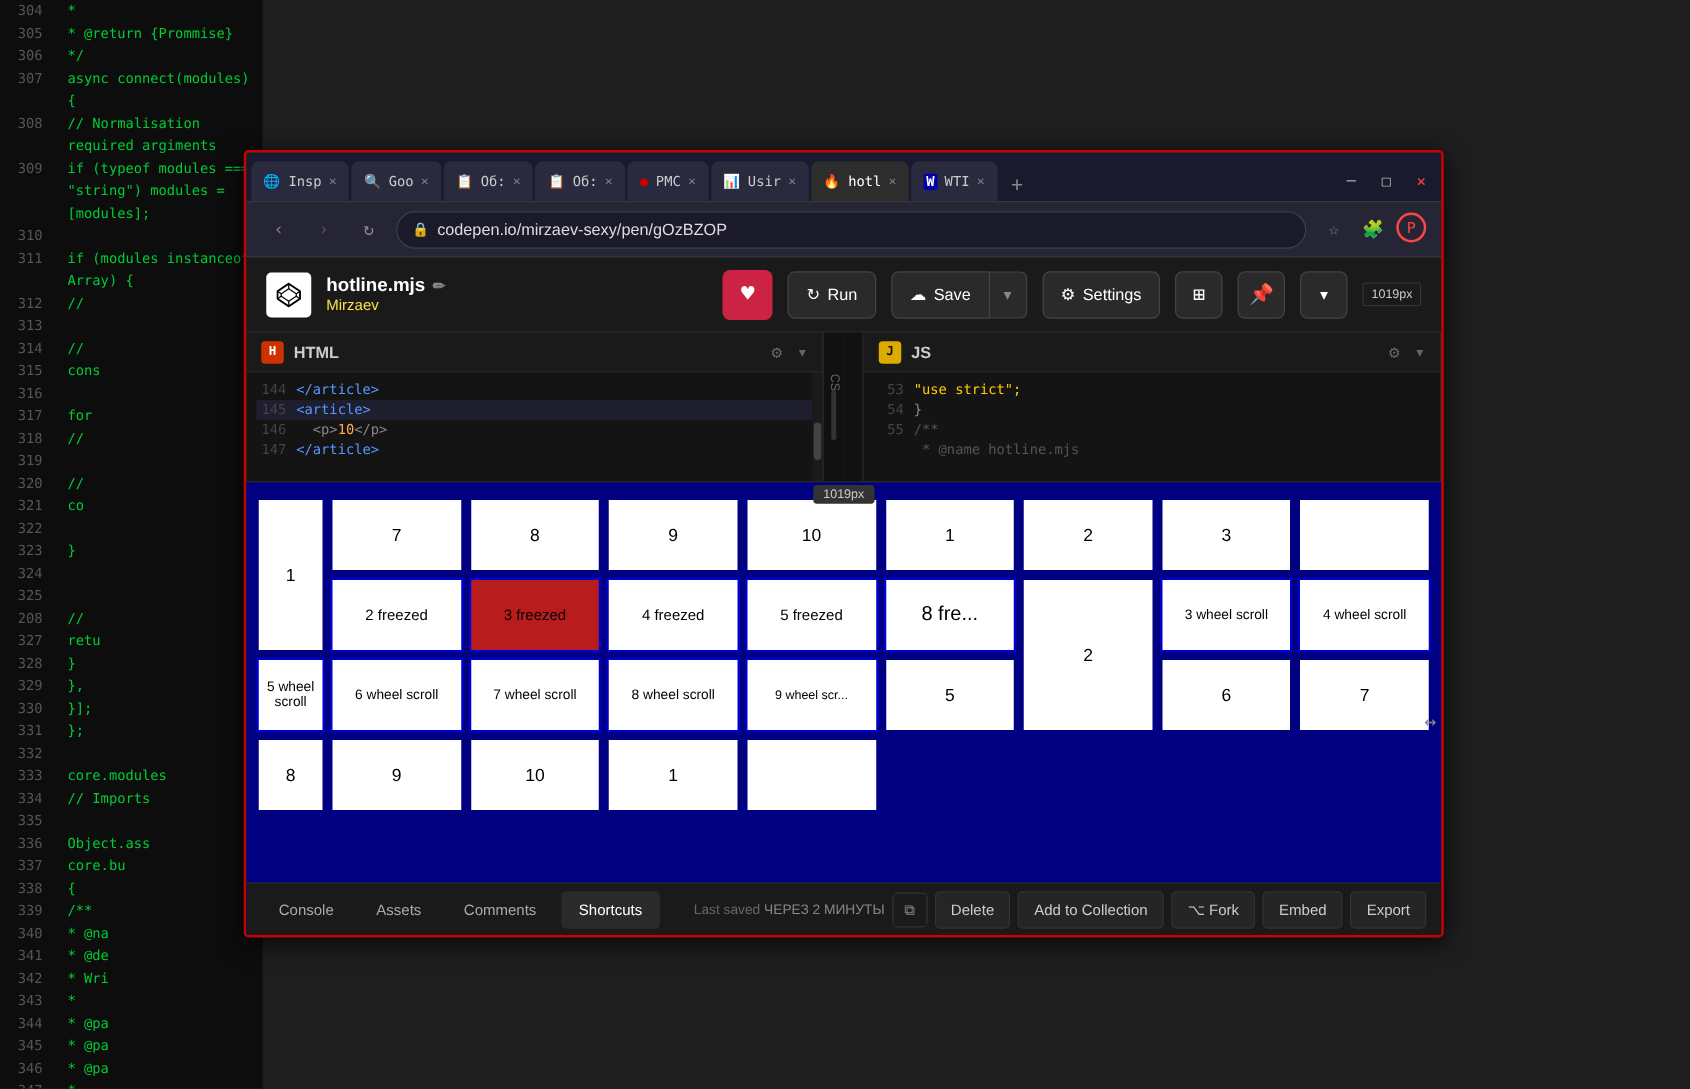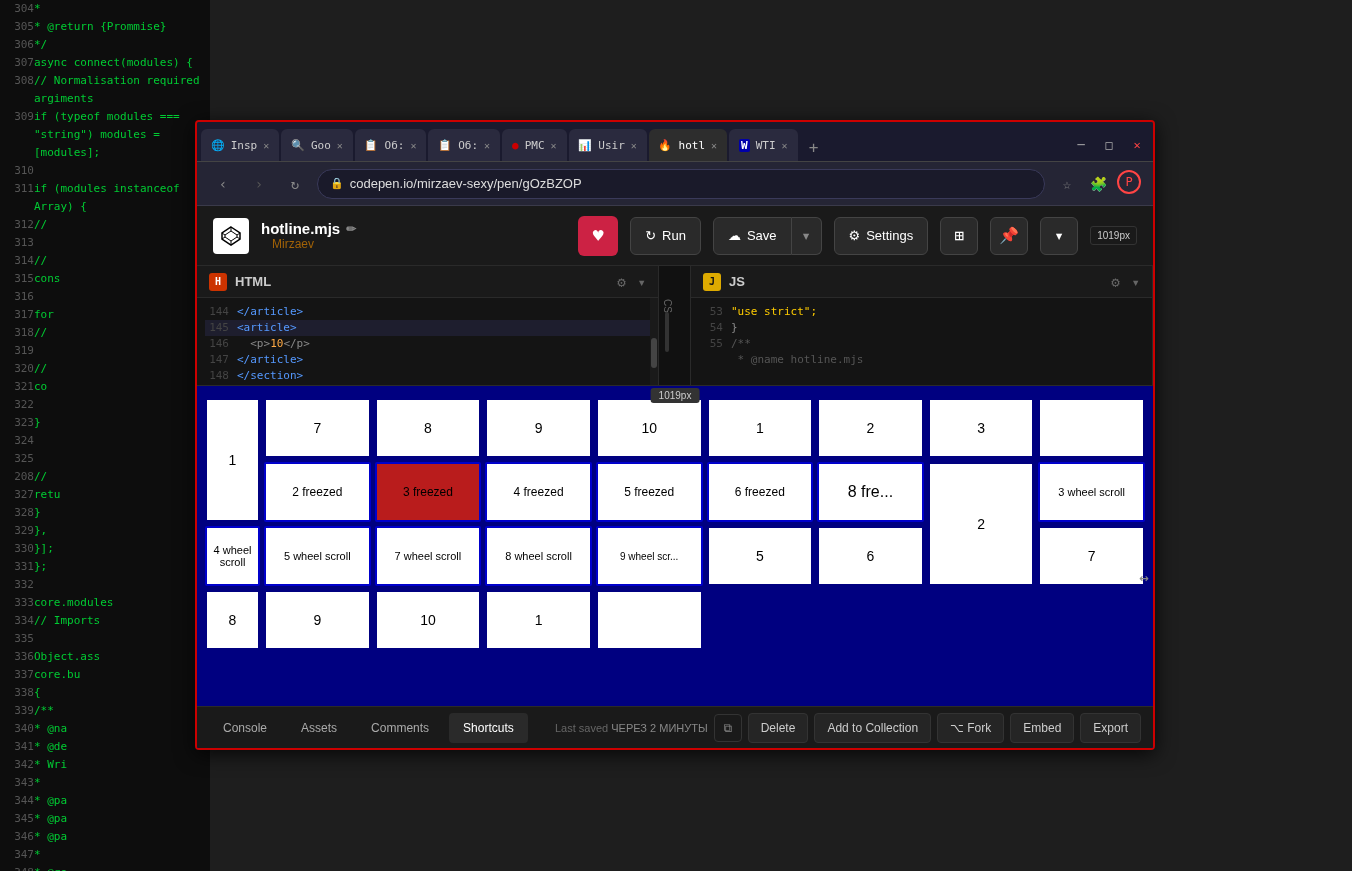--- a/index.html
+++ b/index.html
@@ -18,21 +18,21 @@
       overflow: hidden;
     }
     .code-line {
       display: flex;
       padding: 0 4px;
     }
     .line-num {
       color: #555;
       min-width: 30px;
       text-align: right;
-      margin-right: 0;
+      margin-right: 20px;
       user-select: none;
     }
     .code-text { color: #00cc33; }
 
     
     .browser-window {
       position: absolute;
       top: 120px; left: 195px;
       width: 960px; height: 630px;
       background: #2d2d2d;
@@ -164,21 +164,21 @@
     }
     .cp-title-group { display: flex; flex-direction: column; }
     .cp-pen-name {
       color: #fff;
       font-size: 15px;
       font-weight: bold;
       font-family: Arial, sans-serif;
       display: flex; align-items: center; gap: 6px;
     }
     .cp-edit-icon { color: #888; font-size: 12px; }
-    .cp-author { color: #a16207; font-size: 12px; font-family: Arial, sans-serif; margin-left: 11px; }
+    .cp-author { color: #fde047; font-size: 12px; font-family: Arial, sans-serif; }
     .cp-spacer { flex: 1; }
     .cp-heart-btn {
       width: 40px; height: 40px;
       background: #cc2244;
       border-radius: 6px;
       display: flex; align-items: center; justify-content: center;
       cursor: pointer;
       font-size: 18px;
     }
     .cp-run-btn {
@@ -788,24 +788,20 @@
           <span class="tag-color">&lt;article&gt;</span>
         </div>
         <div class="editor-code-line">
           <span class="editor-line-num">146</span>
           <span style="color:#888">&nbsp;&nbsp;&lt;p&gt;<span class="num-color">10</span>&lt;/p&gt;</span>
         </div>
         <div class="editor-code-line">
           <span class="editor-line-num">147</span>
           <span class="tag-color">&lt;/article&gt;</span>
         </div>
-        <div class="editor-code-line">
-          <span class="editor-line-num">148</span>
-          <span class="tag-color">&lt;/section&gt;</span>
-        </div>
         <div class="editor-scrollbar">
           <div class="editor-scrollbar-thumb"></div>
         </div>
       </div>
     </div>
 
     <div class="editor-separator">
       <div style="writing-mode:vertical-rl;color:#666;font-size:10px;font-family:Arial">CS</div>
       <div class="sep-handle"></div>
     </div>
@@ -858,27 +854,27 @@
       <div style="background:#fff;border:2px solid #000080;display:flex;align-items:center;justify-content:center;font-size:14px;font-family:Arial;border-radius:2px">10</div>
       <div style="background:#fff;border:2px solid #000080;display:flex;align-items:center;justify-content:center;font-size:14px;font-family:Arial;border-radius:2px">1</div>
       <div style="background:#fff;border:2px solid #000080;display:flex;align-items:center;justify-content:center;font-size:14px;font-family:Arial;border-radius:2px">2</div>
       <div style="background:#fff;border:2px solid #000080;display:flex;align-items:center;justify-content:center;font-size:14px;font-family:Arial;border-radius:2px">3</div>
       <div style="background:#fff;border:2px solid #000080;display:flex;align-items:center;justify-content:center;font-size:14px;font-family:Arial;border-radius:2px;overflow:hidden;font-size:11px"></div>
 
       <div style="background:#fff;border:2px solid #0000cc;display:flex;align-items:center;justify-content:center;font-size:12px;font-family:Arial;border-radius:2px">2 freezed</div>
       <div style="background:#b91c1c;border:2px solid #0000cc;display:flex;align-items:center;justify-content:center;font-size:12px;font-family:Arial;border-radius:2px">3 freezed</div>
       <div style="background:#fff;border:2px solid #0000cc;display:flex;align-items:center;justify-content:center;font-size:12px;font-family:Arial;border-radius:2px">4 freezed</div>
       <div style="background:#fff;border:2px solid #0000cc;display:flex;align-items:center;justify-content:center;font-size:12px;font-family:Arial;border-radius:2px">5 freezed</div>
-      <div style="background:#fff;border:2px solid #0000cc;display:flex;align-items:center;justify-content:center;font-size:12px;font-family:Arial;border-radius:2px">6 freezed</div>
       <div style="background:#fff;border:2px solid #0000cc;display:flex;align-items:center;justify-content:center;font-size:16px;font-family:Arial;border-radius:2px;overflow:hidden">8 fre...</div>
 
       <div style="background:#fff;border:2px solid #000080;display:flex;align-items:center;justify-content:center;font-size:14px;font-family:Arial;grid-row:span 2;border-radius:2px">2</div>
       <div style="background:#fff;border:2px solid #0000cc;display:flex;align-items:center;justify-content:center;font-size:11px;font-family:Arial;border-radius:2px;text-align:center;padding:2px">3 wheel scroll</div>
       <div style="background:#fff;border:2px solid #0000cc;display:flex;align-items:center;justify-content:center;font-size:11px;font-family:Arial;border-radius:2px;text-align:center;padding:0">4 wheel scroll</div>
       <div style="background:#fff;border:2px solid #0000cc;display:flex;align-items:center;justify-content:center;font-size:11px;font-family:Arial;border-radius:2px;text-align:center;padding:2px">5 wheel scroll</div>
+      <div style="background:#fff;border:2px solid #0000cc;display:flex;align-items:center;justify-content:center;font-size:11px;font-family:Arial;border-radius:2px;text-align:center;padding:2px">6 wheel scroll</div>
       <div style="background:#fff;border:2px solid #0000cc;display:flex;align-items:center;justify-content:center;font-size:11px;font-family:Arial;border-radius:2px;text-align:center;padding:2px">7 wheel scroll</div>
       <div style="background:#fff;border:2px solid #0000cc;display:flex;align-items:center;justify-content:center;font-size:11px;font-family:Arial;border-radius:2px;text-align:center;padding:2px">8 wheel scroll</div>
       <div style="background:#fff;border:2px solid #0000cc;display:flex;align-items:center;justify-content:center;font-size:10px;font-family:Arial;border-radius:2px;text-align:center;padding:2px;overflow:hidden">9 wheel scr...</div>
 
       <div style="background:#fff;border:2px solid #000080;display:flex;align-items:center;justify-content:center;font-size:14px;font-family:Arial;border-radius:2px">5</div>
       <div style="background:#fff;border:2px solid #000080;display:flex;align-items:center;justify-content:center;font-size:14px;font-family:Arial;border-radius:2px">6</div>
       <div style="background:#fff;border:2px solid #000080;display:flex;align-items:center;justify-content:center;font-size:14px;font-family:Arial;border-radius:2px">7</div>
       <div style="background:#fff;border:2px solid #000080;display:flex;align-items:center;justify-content:center;font-size:14px;font-family:Arial;border-radius:2px">8</div>
       <div style="background:#fff;border:2px solid #000080;display:flex;align-items:center;justify-content:center;font-size:14px;font-family:Arial;border-radius:2px">9</div>
       <div style="background:#fff;border:2px solid #000080;display:flex;align-items:center;justify-content:center;font-size:14px;font-family:Arial;border-radius:2px">10</div>

